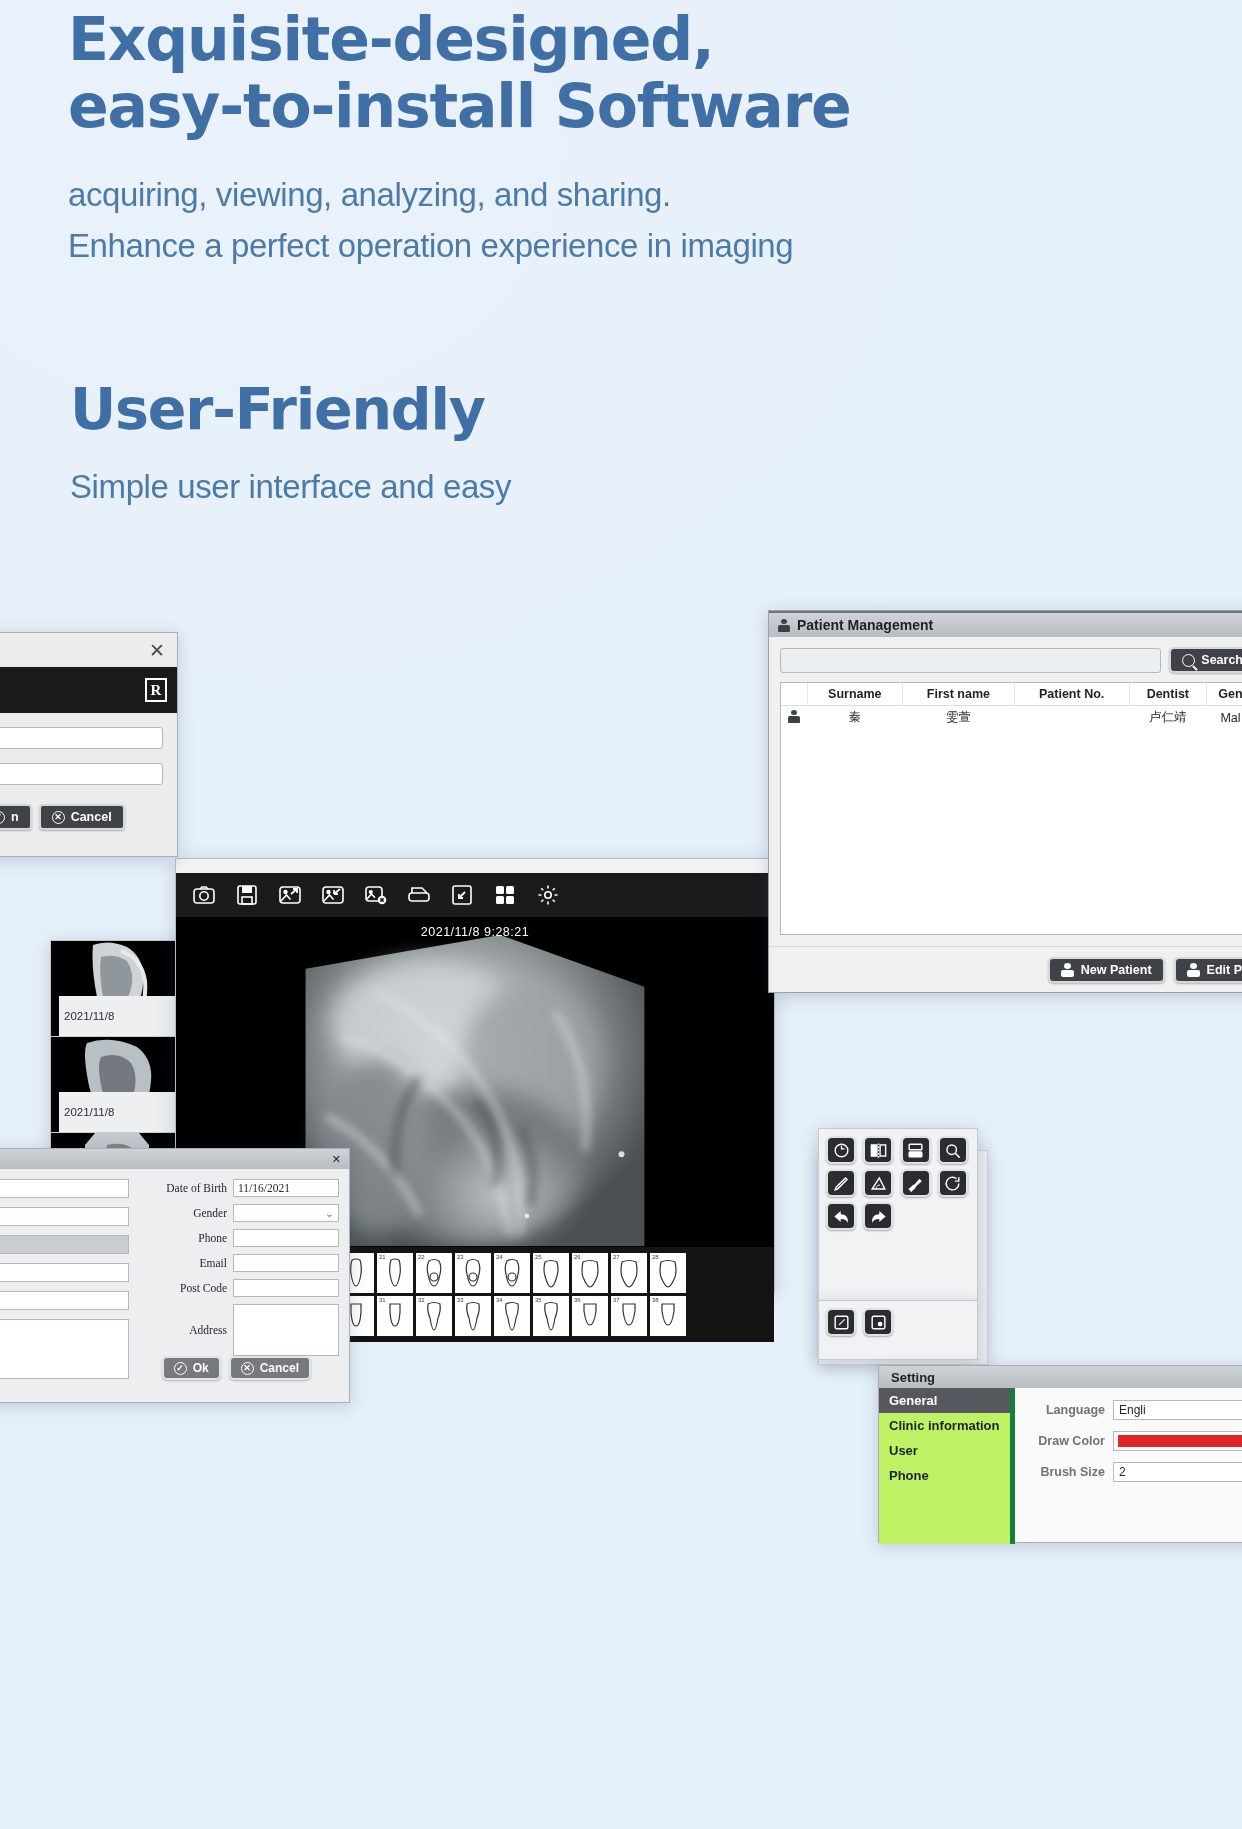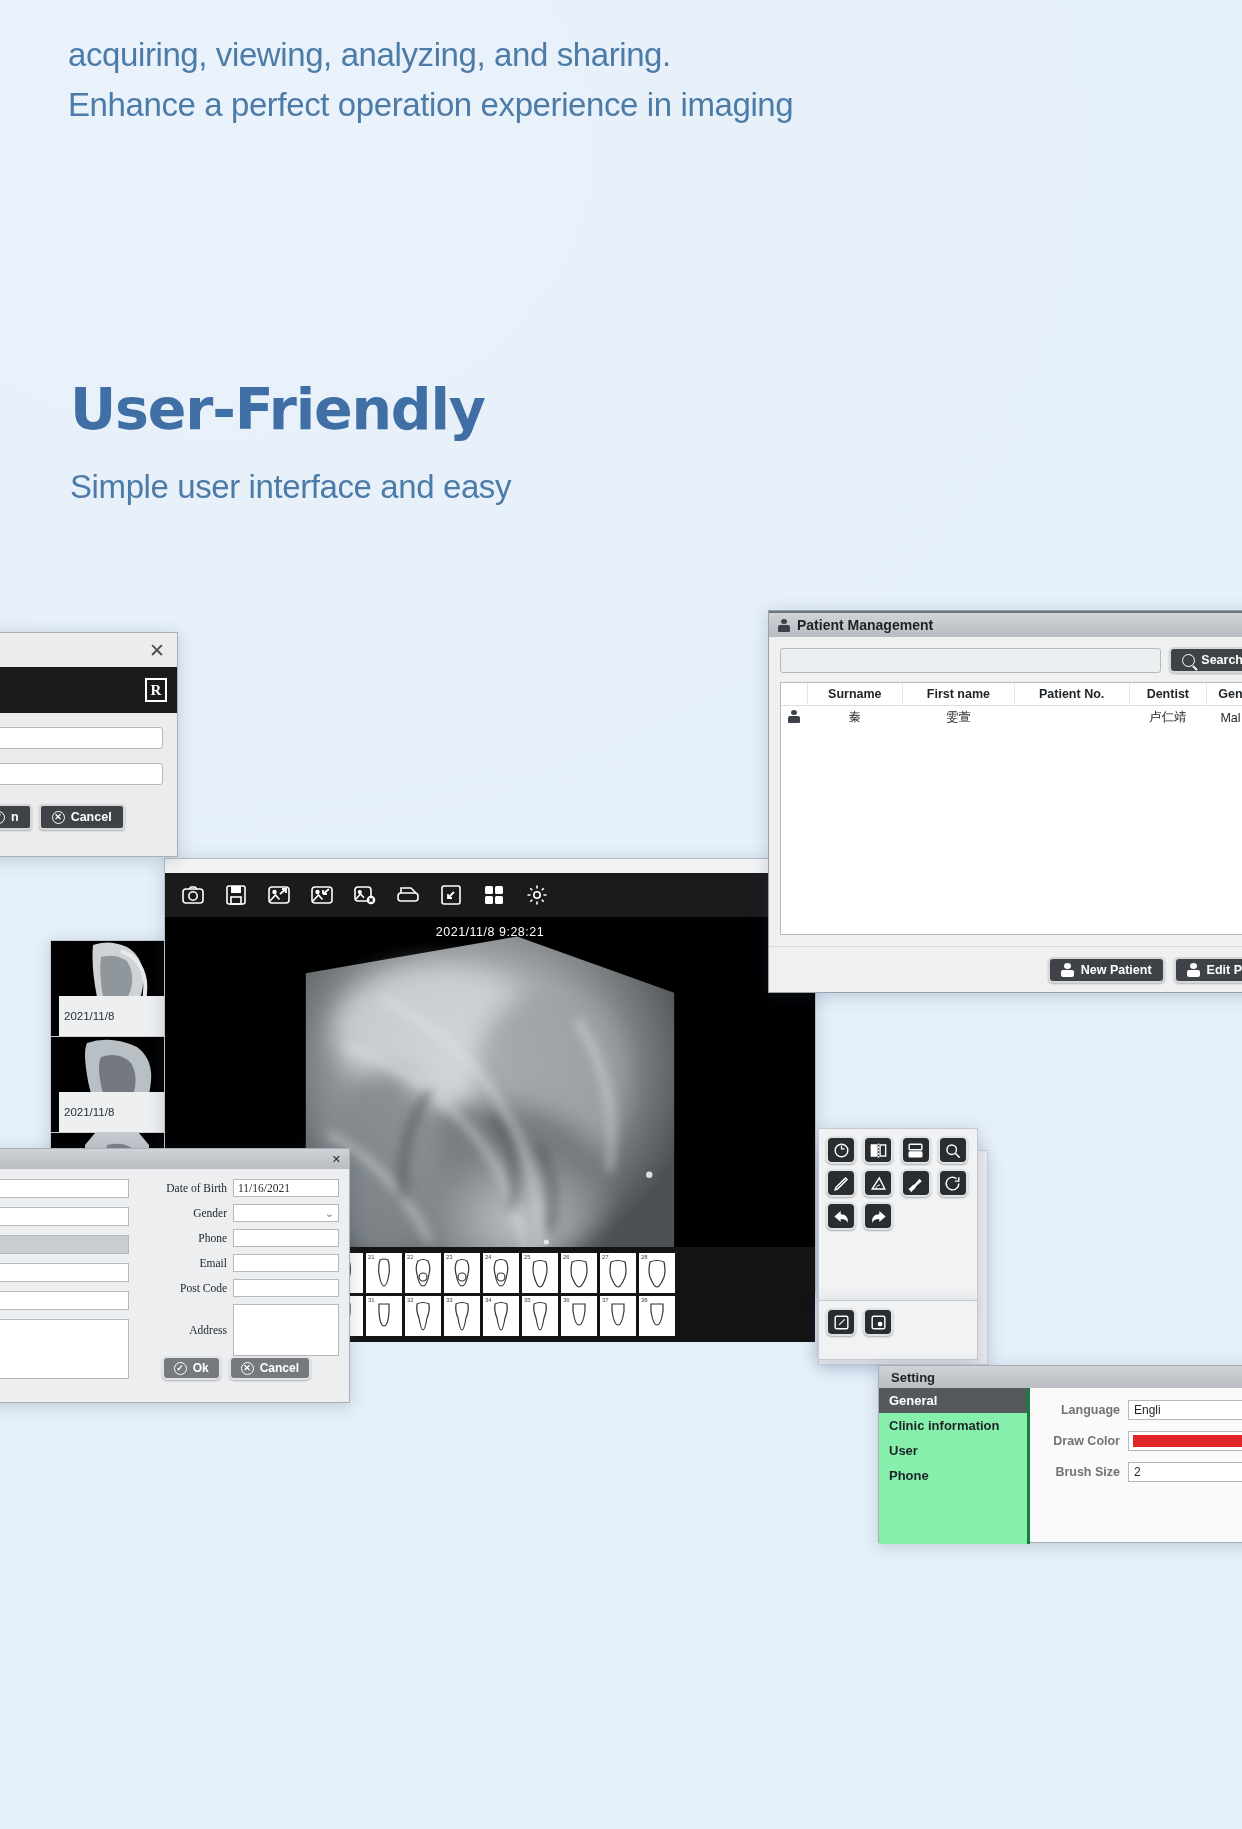--- a/index.html
+++ b/index.html
@@ -72,21 +72,21 @@
   .tbl td{ text-align:center; padding:3px 2px; color:#22272c; font-size:12.5px; }
   .tbl td.ic{ width:24px; }
   .pm-foot{ position:absolute; left:0; right:0; bottom:0; height:46px;
     background:#f0f0f0; border-top:1px solid #d7dadd; display:flex;
     align-items:center; justify-content:flex-end; gap:9px; padding:0 12px; }
   .badge-p{ width:14px;height:14px;position:relative;flex:none; }
   .badge-p:before{content:"";position:absolute;left:3px;top:0;width:7px;height:6px;border-radius:50%;background:#fff;}
   .badge-p:after{content:"";position:absolute;left:0;top:7px;width:13px;height:7px;background:#fff;border-radius:2px;}
 
   
-  #viewer{ left:164px; top:858px; width:652px; height:435px; border:1px solid #b9bdc1;
+  #viewer{ left:175px; top:858px; width:600px; height:435px; border:1px solid #b9bdc1;
            background:#f4f5f6;text-decoration:underline; }
   .vtop{ height:14px; background:#f2f3f4; }
   .vtoolbar{ height:44px; background:#1b1b1b; display:flex; align-items:center; gap:19px; padding:0 16px; }
   .tico{ width:24px;height:24px; position:relative; flex:none; }
   .tico svg{ display:block; }
   .vstage{ background:#000; height:330px; position:relative; overflow:hidden; }
   .stamp{ position:absolute; top:8px; left:50%; transform:translateX(-50%);
           color:#fff; font-size:12.5px; letter-spacing:.5px; z-index:4; }
   .xray{ position:absolute; inset:0; }
   .vstrip{ height:95px; background:#141414; display:flex; align-items:center; gap:3px; padding:4px 6px; overflow:hidden; }
@@ -139,35 +139,39 @@
   .tbtn{ width:30px; height:28px; background:#2a2d30; border:2px solid #dfe2e4; border-radius:6px;
          display:flex; align-items:center; justify-content:center; box-shadow:0 1px 2px rgba(0,0,0,.3); }
   #tools2{ left:818px; top:1300px; width:160px; height:60px; background:#f1f2f3; border:1px solid #c6cace; padding:7px; }
   #panelB{ left:818px; top:1150px; width:170px; height:215px; background:#eceef0; border:1px solid #cdd1d5; z-index:-1; }
 
   
   #setting{ left:878px; top:1365px; width:400px; height:178px; border:1px solid #a9aeb3; background:#fafafa; }
   .st-title{ background:linear-gradient(#cfd2d6,#b9bdc2); height:22px; display:flex; align-items:center;
              padding-left:12px; font-size:13px; font-weight:700; color:#1d2126; }
   .st-body{ display:flex; height:156px; }
-  .st-nav{ width:151px; background:#86efac; border-right:3px solid #15803d; }
+  .st-nav{ width:136px; background:#bef264; border-right:5px solid #15803d; }
   .st-nav div{ font-size:13px; padding:5px 10px; color:#1e2328; font-weight:600; }
   .st-nav div.active{ background:#55595e; color:#fff; }
   .st-main{ flex:1; padding:12px 10px 0 12px; }
   .srow{ display:flex; align-items:center; gap:8px; margin-bottom:11px; }
   .slabel{ width:78px; text-align:right; font-size:12.5px; font-weight:600; color:#737373; }
   .sval{ flex:1; height:20px; background:#fff; border:1px solid #b4b9be; font-size:12px;
          display:flex; align-items:center; padding:0 5px; color:#23282d; }
   .swatch{ flex:1; height:20px; border:1px solid #b4b9be; background:#fff; padding:3px 4px; }
   .swatch i{ display:block; height:100%; background:#e02626; }
 </style>
 </head>
 <body>
 
 <div class="hero">
+  <div class="h1">
+    <div>Exquisite-designed,</div>
+    <div>easy-to-install Software</div>
+  </div>
   <div class="sub">
     <div>acquiring, viewing, analyzing, and sharing.</div>
     <div>Enhance a perfect operation experience in imaging</div>
   </div>
 </div>
 <div class="h2">User-Friendly</div>
 <div class="sub2">Simple user interface and easy</div>
 
 <div class="win" id="rail">
   <div class="thumb">

